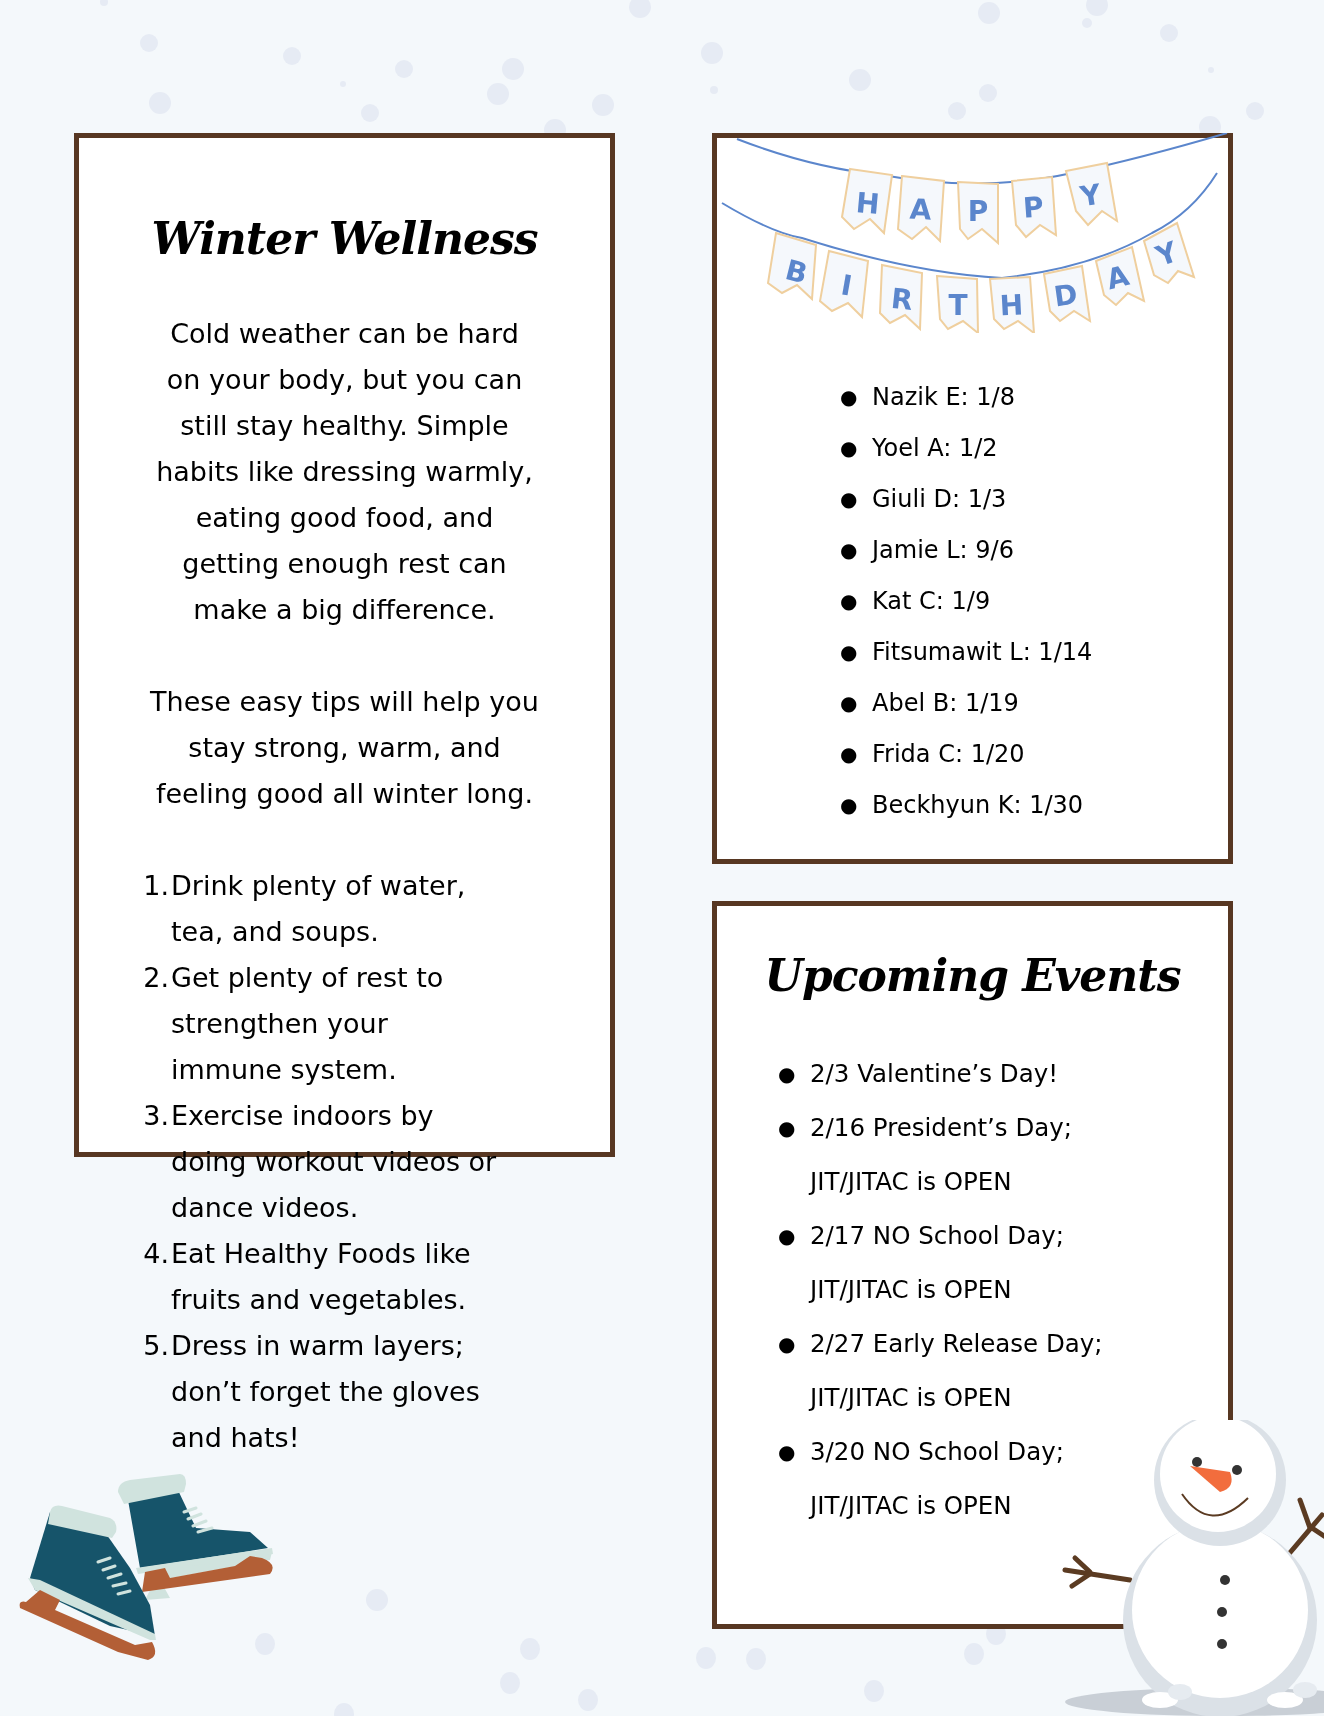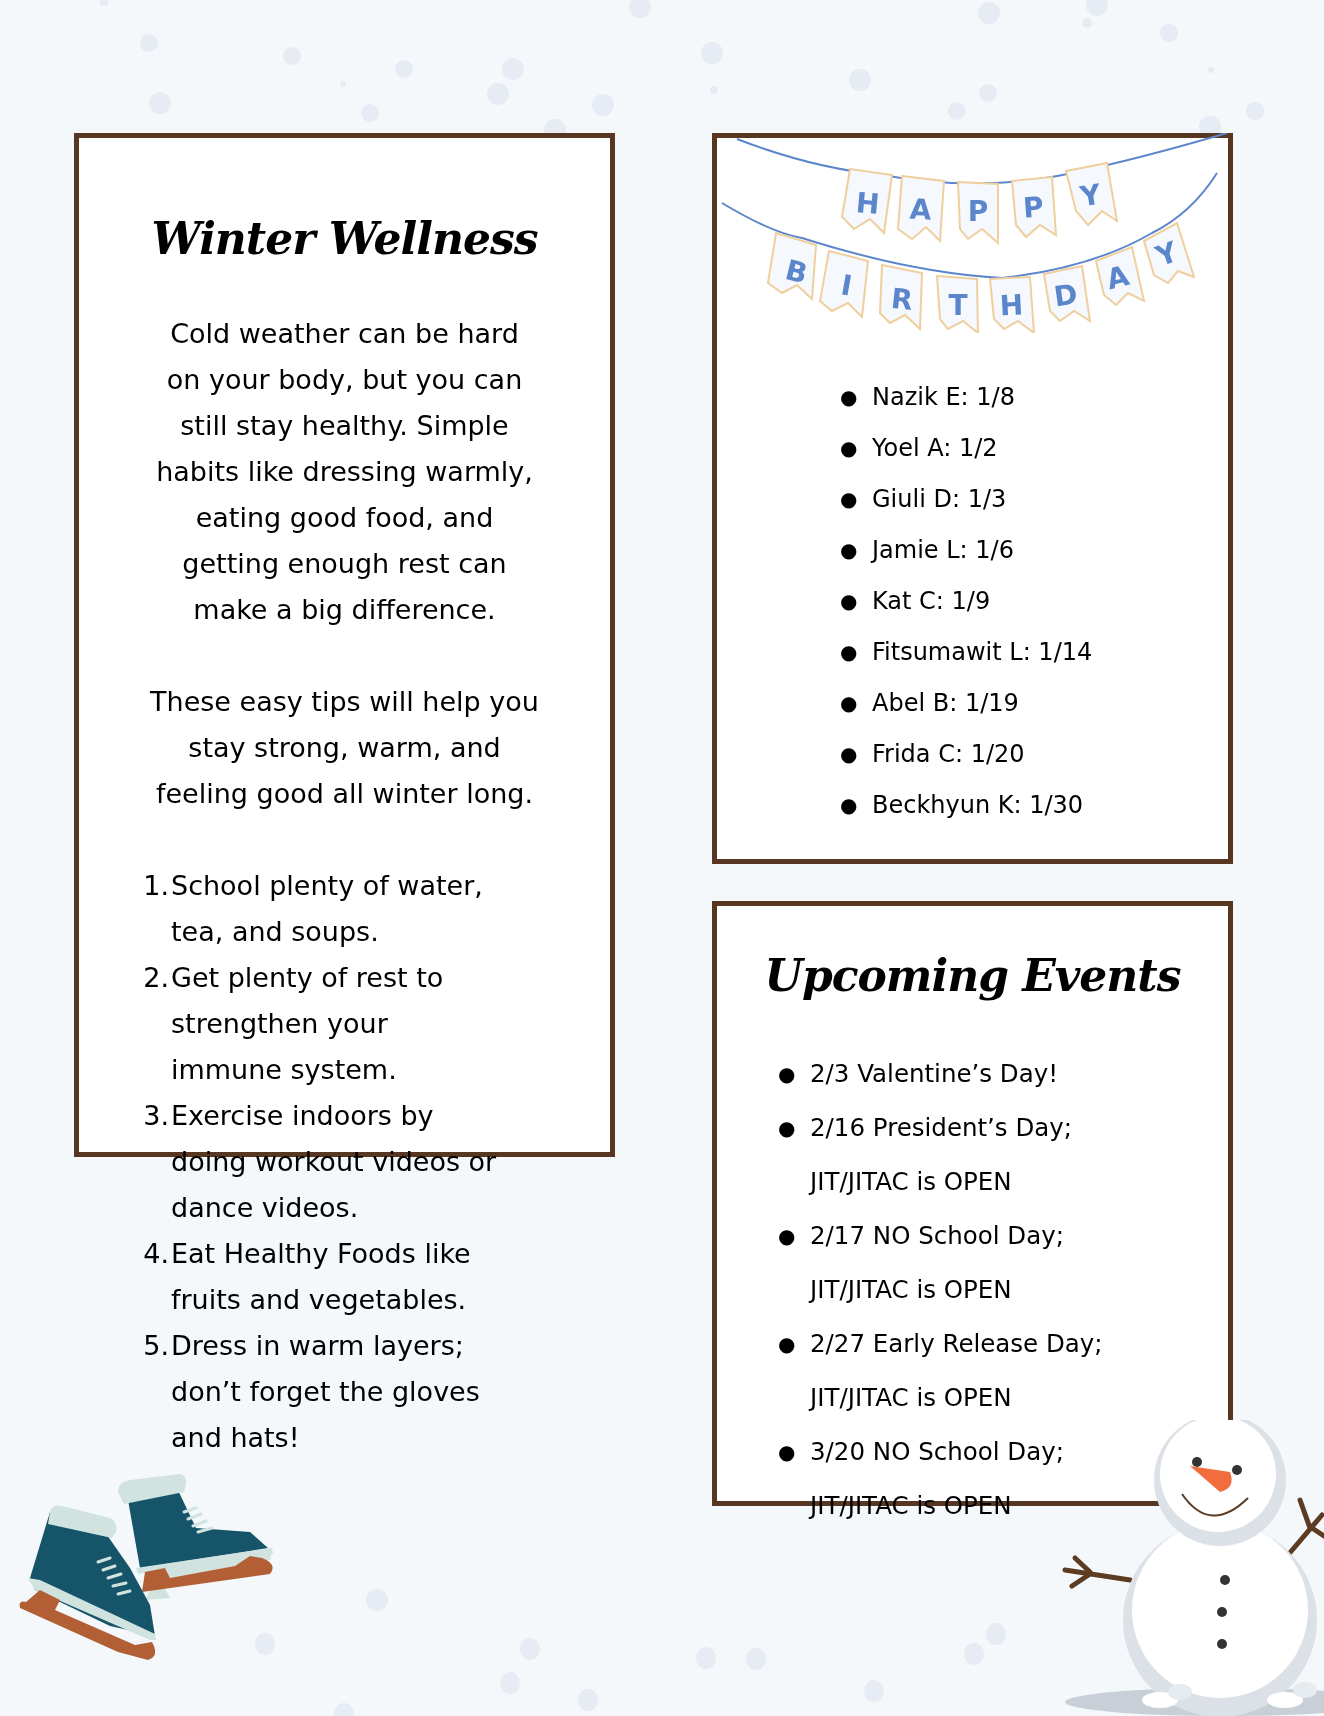--- a/index.html
+++ b/index.html
@@ -7,21 +7,21 @@
     width:1324px; height:1716px; position:relative; overflow:hidden;
     background:#f4f8fb;
     font-family:"DejaVu Sans", sans-serif; color:#000;
   }
   .dot { position:absolute; border-radius:50%; background:#e6ebf4; }
   .card {
     position:absolute; background:#fff; border:5px solid #573722; box-sizing:border-box;
   }
   #wellness { left:74px; top:133px; width:541px; height:1024px; }
   #birthdays { left:712px; top:133px; width:521px; height:731px; }
-  #events { left:712px; top:901px; width:521px; height:605px; }
+  #events { left:712px; top:901px; width:521px; height:728px; }
 
   .title {
     position:absolute; left:0; right:0; text-align:center;
     font-family:"DejaVu Serif", serif; font-weight:bold; font-style:italic;
     font-size:44px; letter-spacing:-1px; margin:0;
   }
   #wellness .title { top:75px; }
   #events .title { top:44px; }
 
   .para {
@@ -101,21 +101,21 @@
 stay strong, warm, and
 feeling good all winter long.</p>
   <p class="para" id="para1">Cold weather can be hard
 on your body, but you can
 still stay healthy. Simple
 habits like dressing warmly,
 eating good food, and
 getting enough rest can
 make a big difference.</p>
   <ol class="tips">
-    <li><span class="num">1.</span><span>School plenty of water,
+    <li><span class="num">1.</span><span>Drink plenty of water,
 tea, and soups.</span></li>
     <li><span class="num">2.</span><span>Get plenty of rest to
 strengthen your
 immune system.</span></li>
     <li><span class="num">3.</span><span>Exercise indoors by
 doing workout videos or
 dance videos.</span></li>
     <li><span class="num">4.</span><span>Eat Healthy Foods like
 fruits and vegetables.</span></li>
     <li><span class="num">5.</span><span>Dress in warm layers;
@@ -159,21 +159,21 @@
       <text x="300" y="182" transform="rotate(-3 300 182)">H</text>
       <text x="355" y="172" transform="rotate(-8 355 172)">D</text>
       <text x="408" y="154" transform="rotate(-14 408 154)">A</text>
       <text x="458" y="130" transform="rotate(-20 458 130)">Y</text>
     </g>
   </svg>
   <ul class="bday-list">
     <li><span class="bullet">●</span><span>Nazik E: 1/8</span></li>
     <li><span class="bullet">●</span><span>Yoel A: 1/2</span></li>
     <li><span class="bullet">●</span><span>Giuli D: 1/3</span></li>
-    <li><span class="bullet">●</span><span>Jamie L: 1/6</span></li>
+    <li><span class="bullet">●</span><span>Jamie L: 9/6</span></li>
     <li><span class="bullet">●</span><span>Kat C: 1/9</span></li>
     <li><span class="bullet">●</span><span>Fitsumawit L: 1/14</span></li>
     <li><span class="bullet">●</span><span>Abel B: 1/19</span></li>
     <li><span class="bullet">●</span><span>Frida C: 1/20</span></li>
     <li><span class="bullet">●</span><span>Beckhyun K: 1/30</span></li>
   </ul>
 </section>
 
 <section class="card" id="events">
   <h2 class="title">Upcoming Events</h2>

